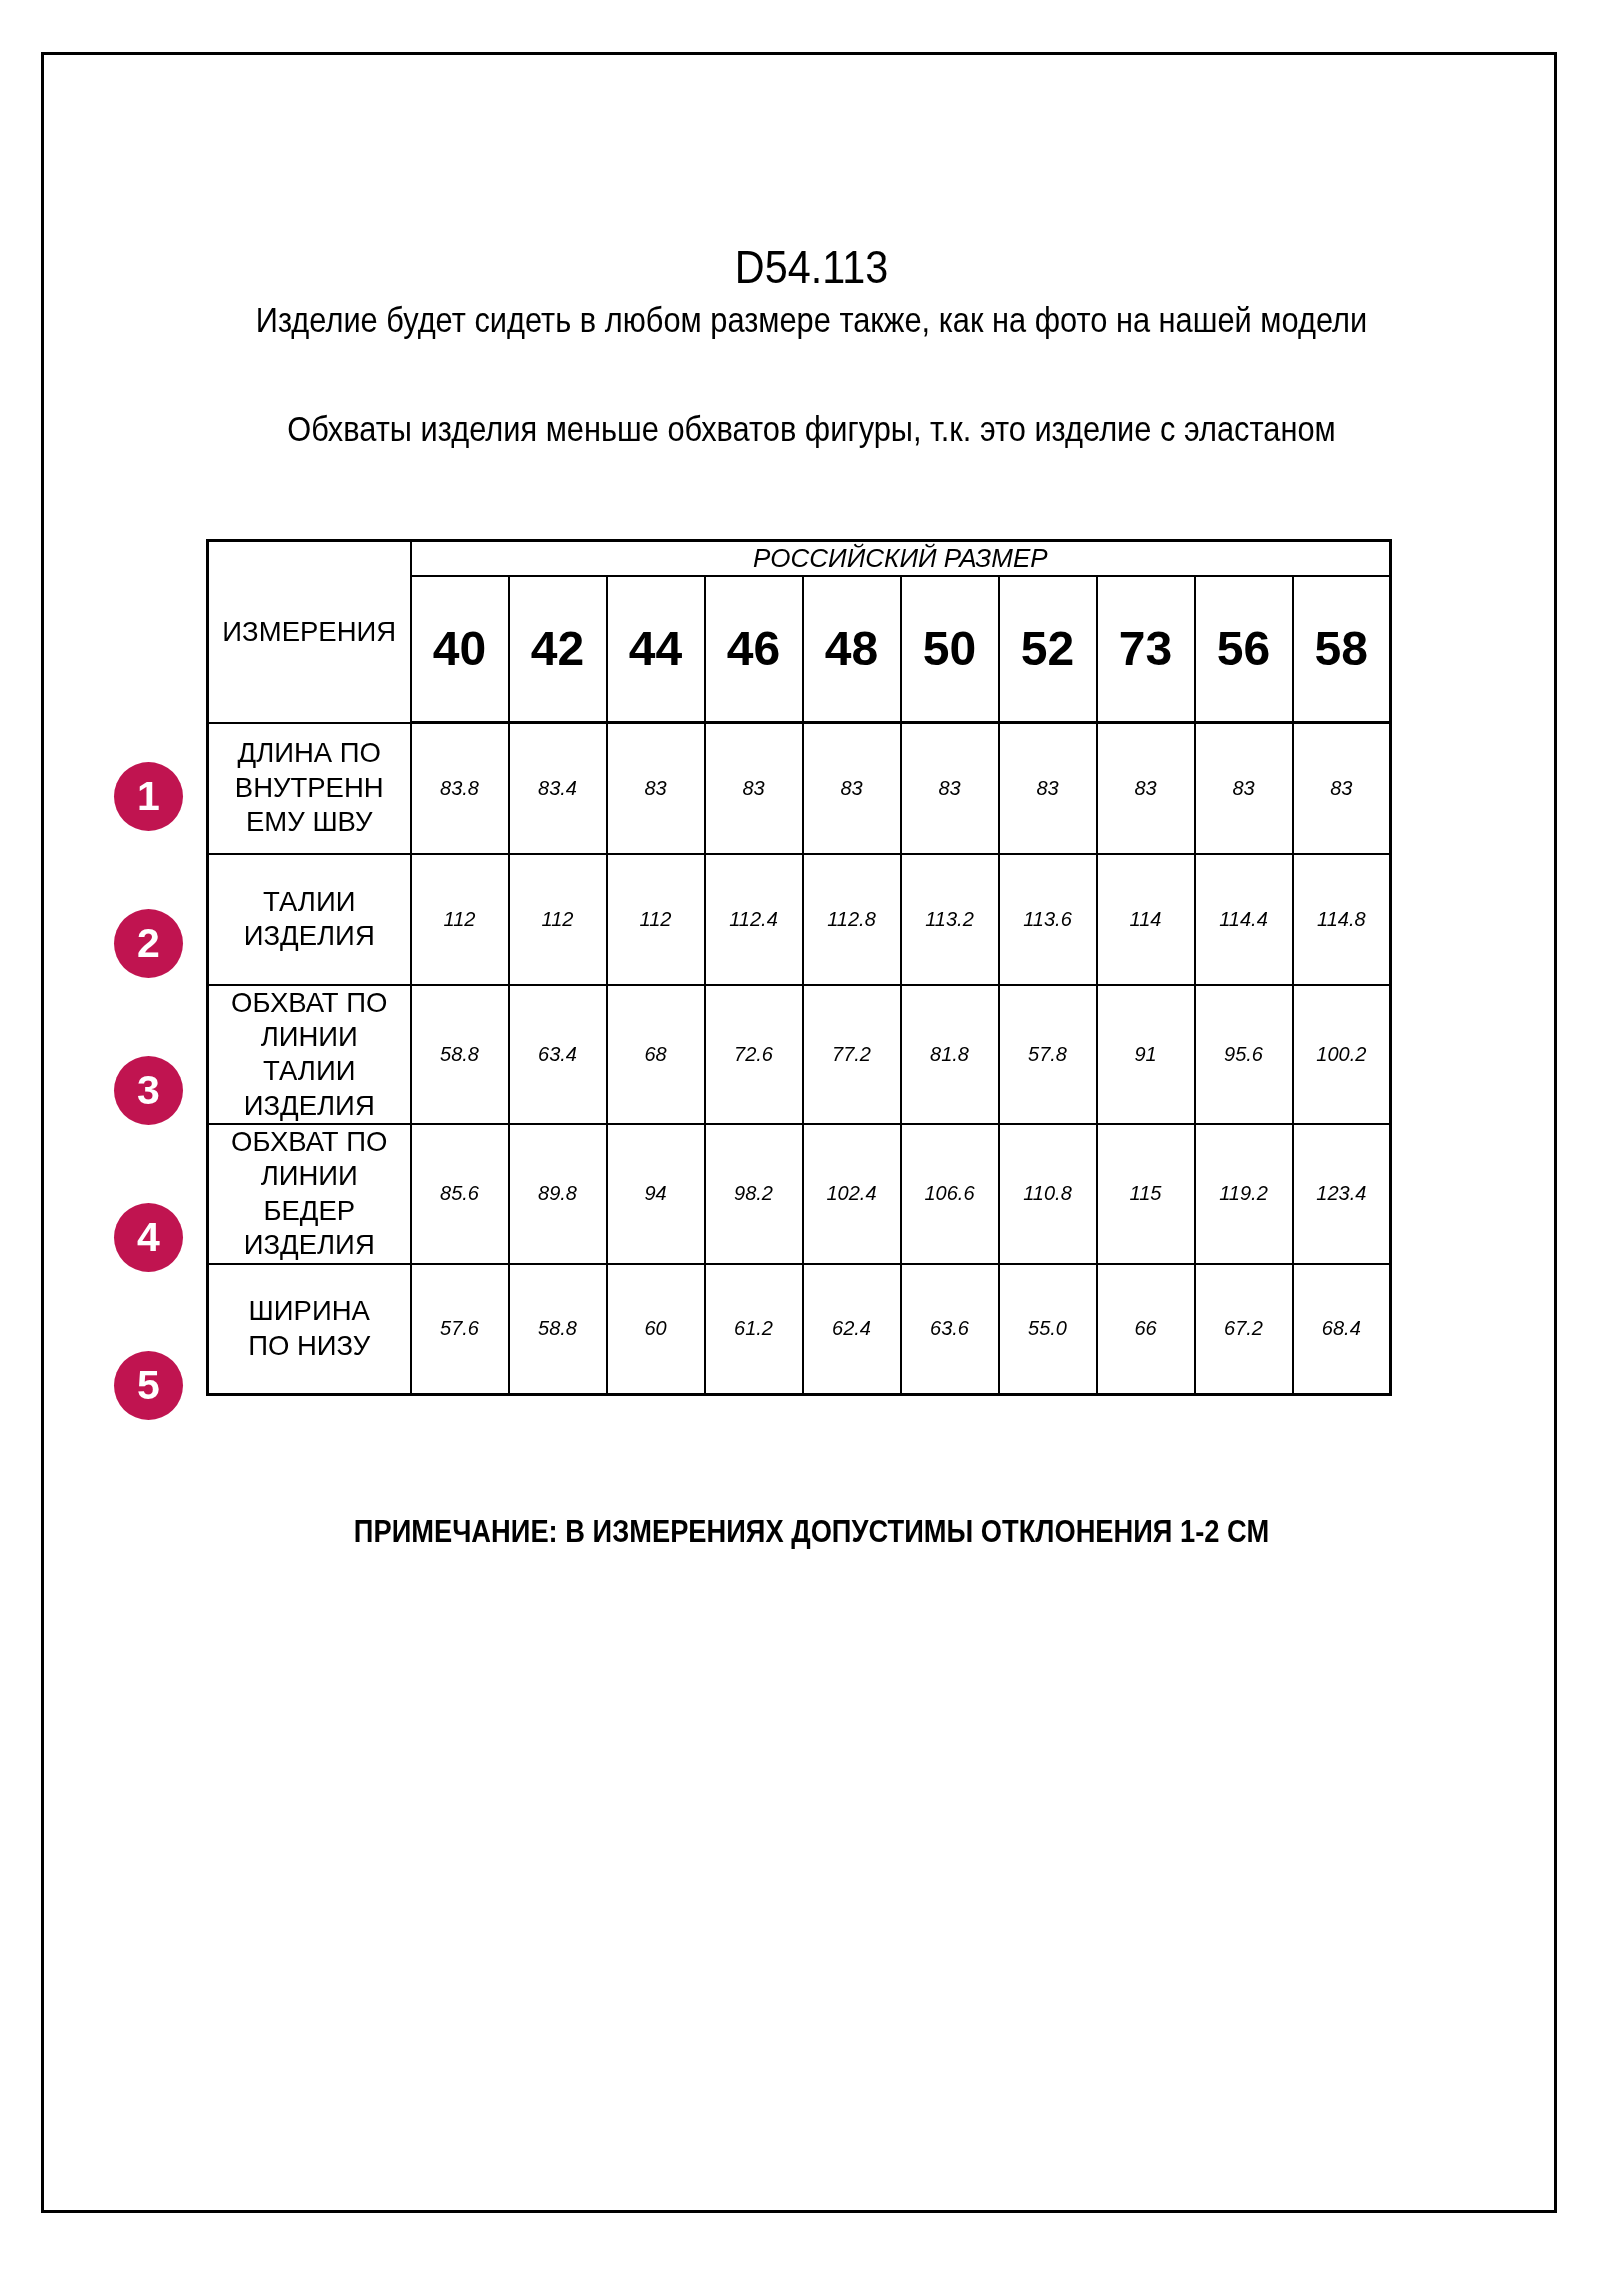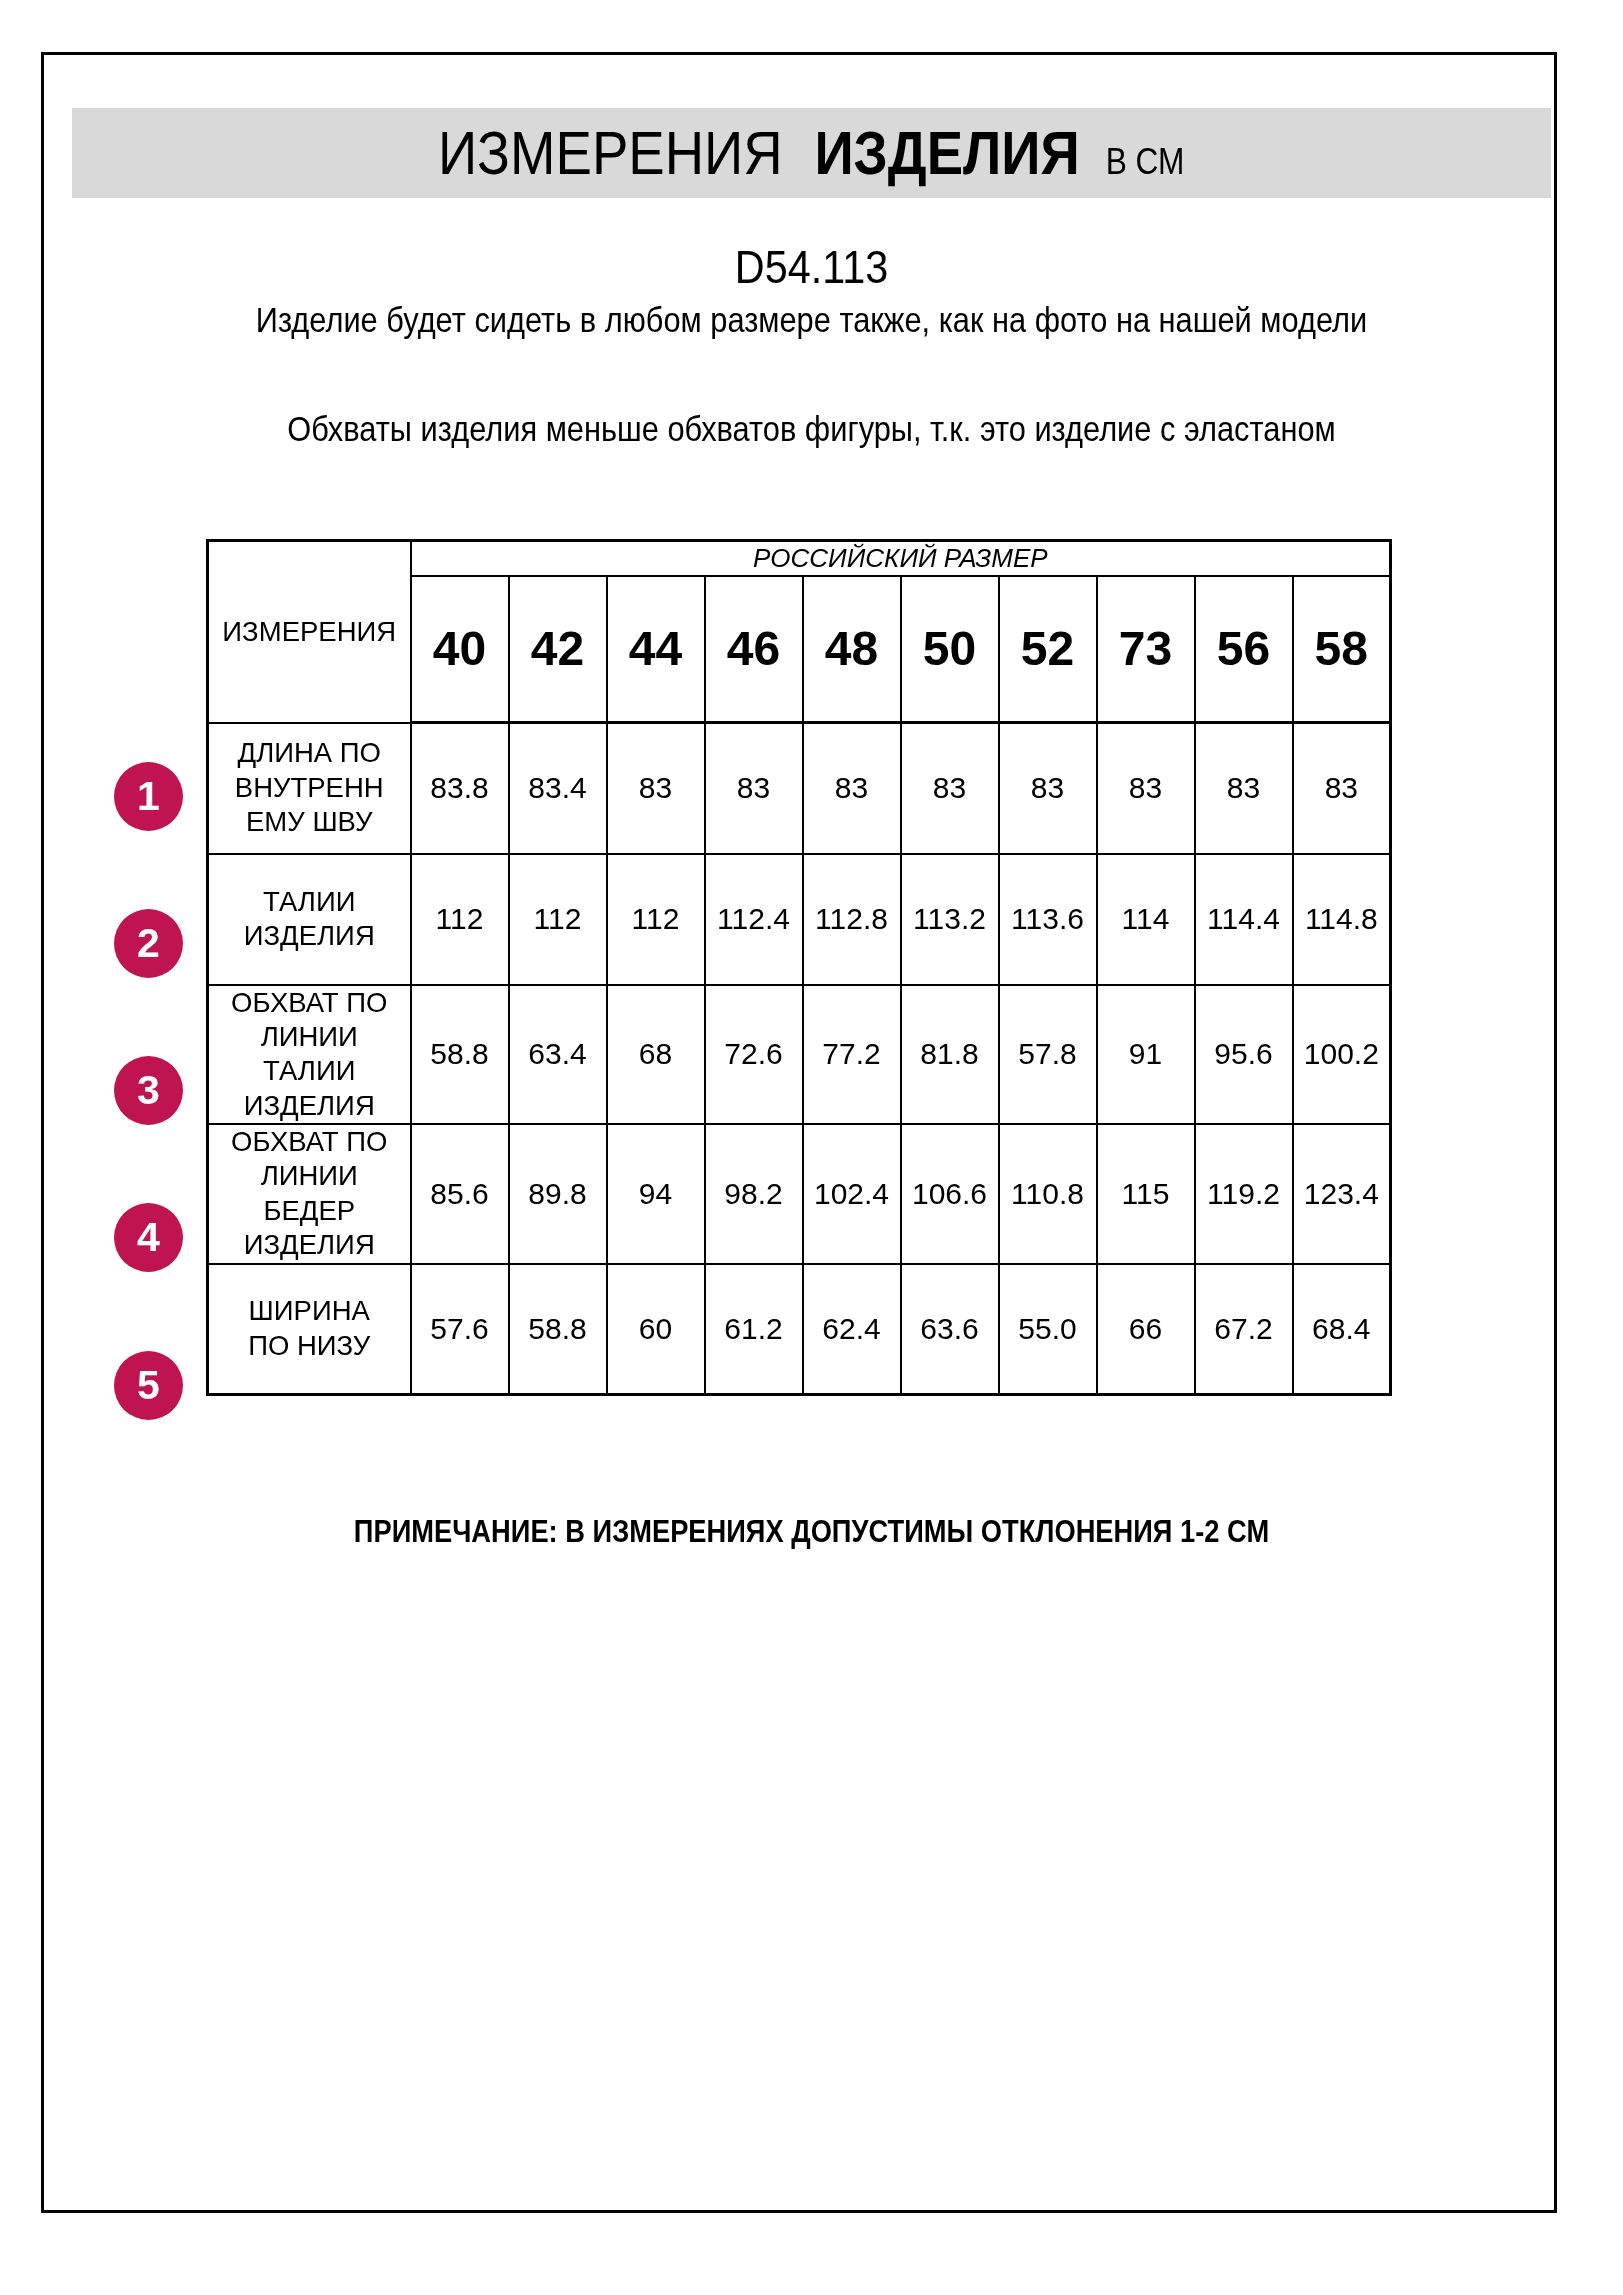--- a/index.html
+++ b/index.html
@@ -110,21 +110,21 @@
   }
   tbody tr { height: 131px; }
   tbody td { border-top: 3.9px solid #000; border-bottom: 3.9px solid #000; }
   .row-label {
     font-size: 27.5px;
     line-height: 1.25;
     padding: 0 18.3px !important;
     overflow-wrap: break-word;
     word-wrap: break-word;
   }
-  .value-cell { font-size: 30px; }
+  .value-cell { font-size: 20px; font-style: italic; }
 
   .badge {
     position: absolute;
     left: 114px;
     width: 69px;
     height: 69px;
     border-radius: 50%;
     background: var(--accent, #c01450);
     color: #ffffff;
     font-size: 41px;
@@ -144,25 +144,20 @@
     line-height: 37px;
   }
 </style>
 </head>
 <body>
 
 <div class="page">
 
   <div class="page-border"></div>
 
-  <div class="title-bar">
-    <div class="title cond">
-      <span>ИЗМЕРЕНИЯ</span><span class="title-bold">ИЗДЕЛИЯ</span><span class="title-unit">В СМ</span>
-    </div>
-  </div>
 
   <div class="code cond">D54.113</div>
 
   <div class="para para1 cond">Изделие будет сидеть в любом размере также, как на фото на нашей модели</div>
   <div class="para para2 cond">Обхваты изделия меньше обхватов фигуры, т.к. это изделие с эластаном</div>
 
   <table class="size-table">
     <colgroup id="table-cols">
         <col style="width: 203px;">
         <col style="width: 98px;">

